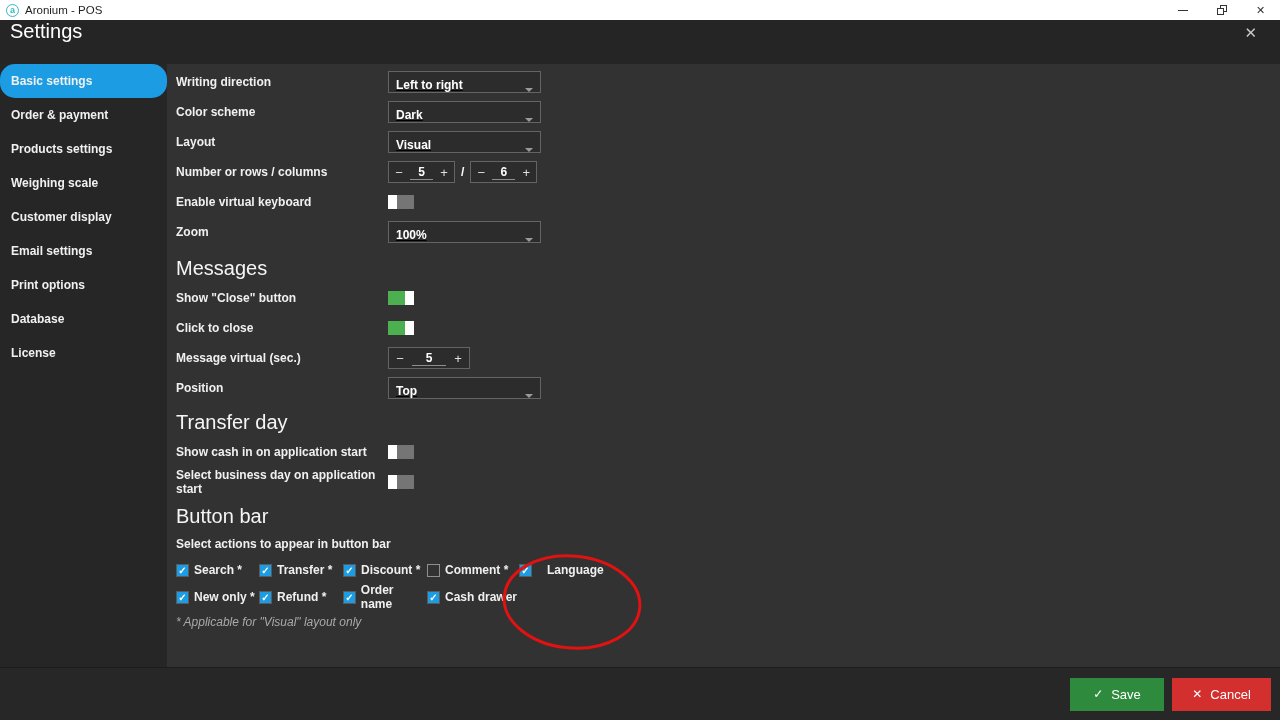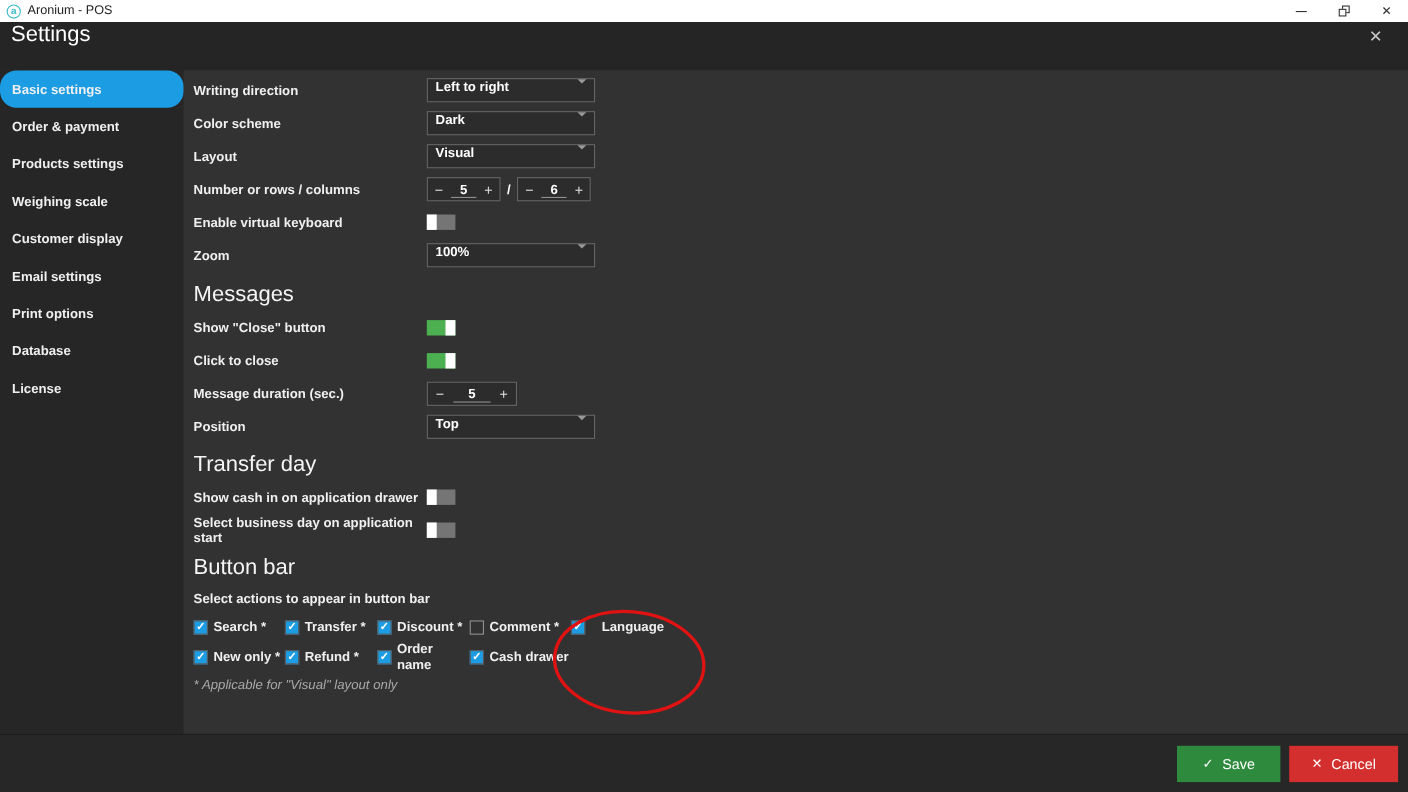--- a/index.html
+++ b/index.html
@@ -33,21 +33,21 @@
                color:#f0f0f0; font-size:12px; font-weight:600; cursor:default;border-radius:15px; }
   .side-item.selected { background:#1b9ce3; }
 
   .content { flex:1; background:#323232; padding:3px 0 0 9px; }
   .row { height:30px; display:flex; align-items:center; }
   .row-label { width:212px; color:#f0f0f0; font-size:12px; font-weight:600; }
   .section-heading { height:30px; line-height:30px; color:#f5f5f5; font-size:20px; font-weight:300; }
   .mt6 { margin-top:6px; } .mt4 { margin-top:4px; }
 
   .dropdown { width:153px; height:22px; background:#2c2c2c; border:1px solid #646464;
-              display:flex; align-items:flex-start; padding:0 7px; cursor:default; }
+              display:flex; align-items:flex-end; padding:0 7px; cursor:default;text-decoration:underline; }
   .dd-value { color:#ffffff; font-size:12px; font-weight:600; flex:1; }
   .dd-arrow { width:0; height:0; border-left:4px solid transparent; border-right:4px solid transparent;
               border-top:4px solid #9a9a9a; }
 
   .stepper { height:22px; border:1px solid #646464; background:#2c2c2c; display:flex; align-items:stretch; }
   .stepper.small { width:67px; } .stepper.duration { width:82px; }
   .st-btn { width:20px; display:flex; align-items:center; justify-content:center;
             color:#e0e0e0; font-size:13px; cursor:default; }
   .stepper.duration .st-btn { width:22px; }
   .st-value { flex:1; display:flex; align-items:center; justify-content:center; color:#fff;
@@ -214,40 +214,40 @@
 
       <div class="row">
         <span class="row-label">Click to close</span>
         <div class="toggle on">
             <div class="knob"></div>
           </div>
       </div>
 
 
       <div class="row">
-        <span class="row-label">Message duration (sec.)</span>
+        <span class="row-label">Message virtual (sec.)</span>
         <div class="stepper duration">
           <span class="st-btn">−</span>
           <span class="st-value">5</span>
           <span class="st-btn">+</span>
         </div>
       </div>
 
       <div class="row">
         <span class="row-label">Position</span>
         <div class="dropdown">
           <span class="dd-value">Top</span>
           <span class="dd-arrow"></span>
         </div>
       </div>
 
       <div class="section-heading mt4">Transfer day</div>
 
       <div class="row">
-        <span class="row-label">Show cash in on application drawer</span>
+        <span class="row-label">Show cash in on application start</span>
         <div class="toggle off">
             <div class="knob"></div>
           </div>
       </div>
 
       <div class="row">
         <span class="row-label">Select business day on application start</span>
         <div class="toggle off">
             <div class="knob"></div>
           </div>

